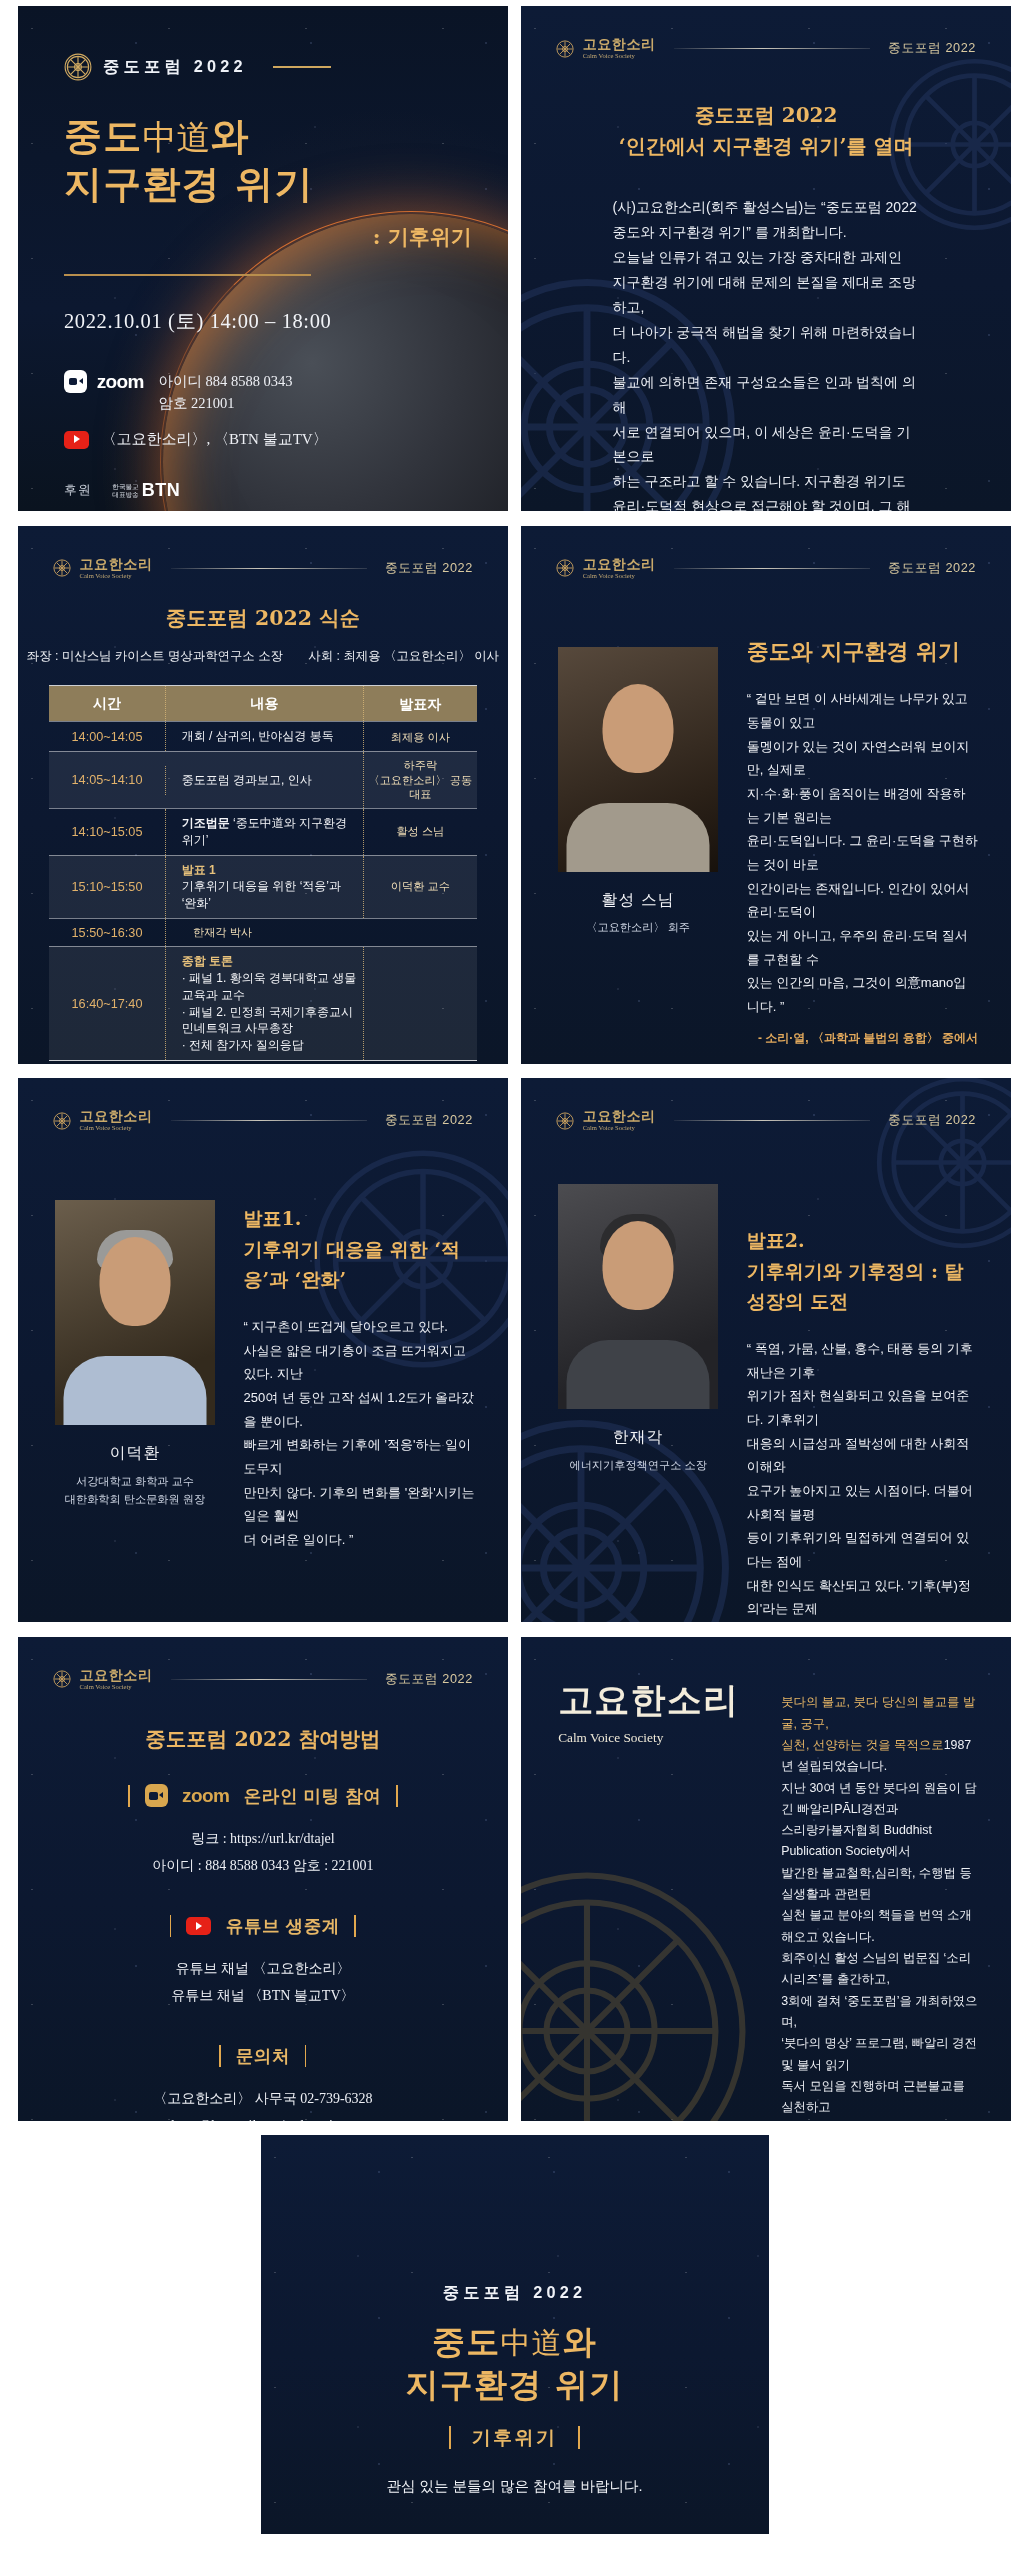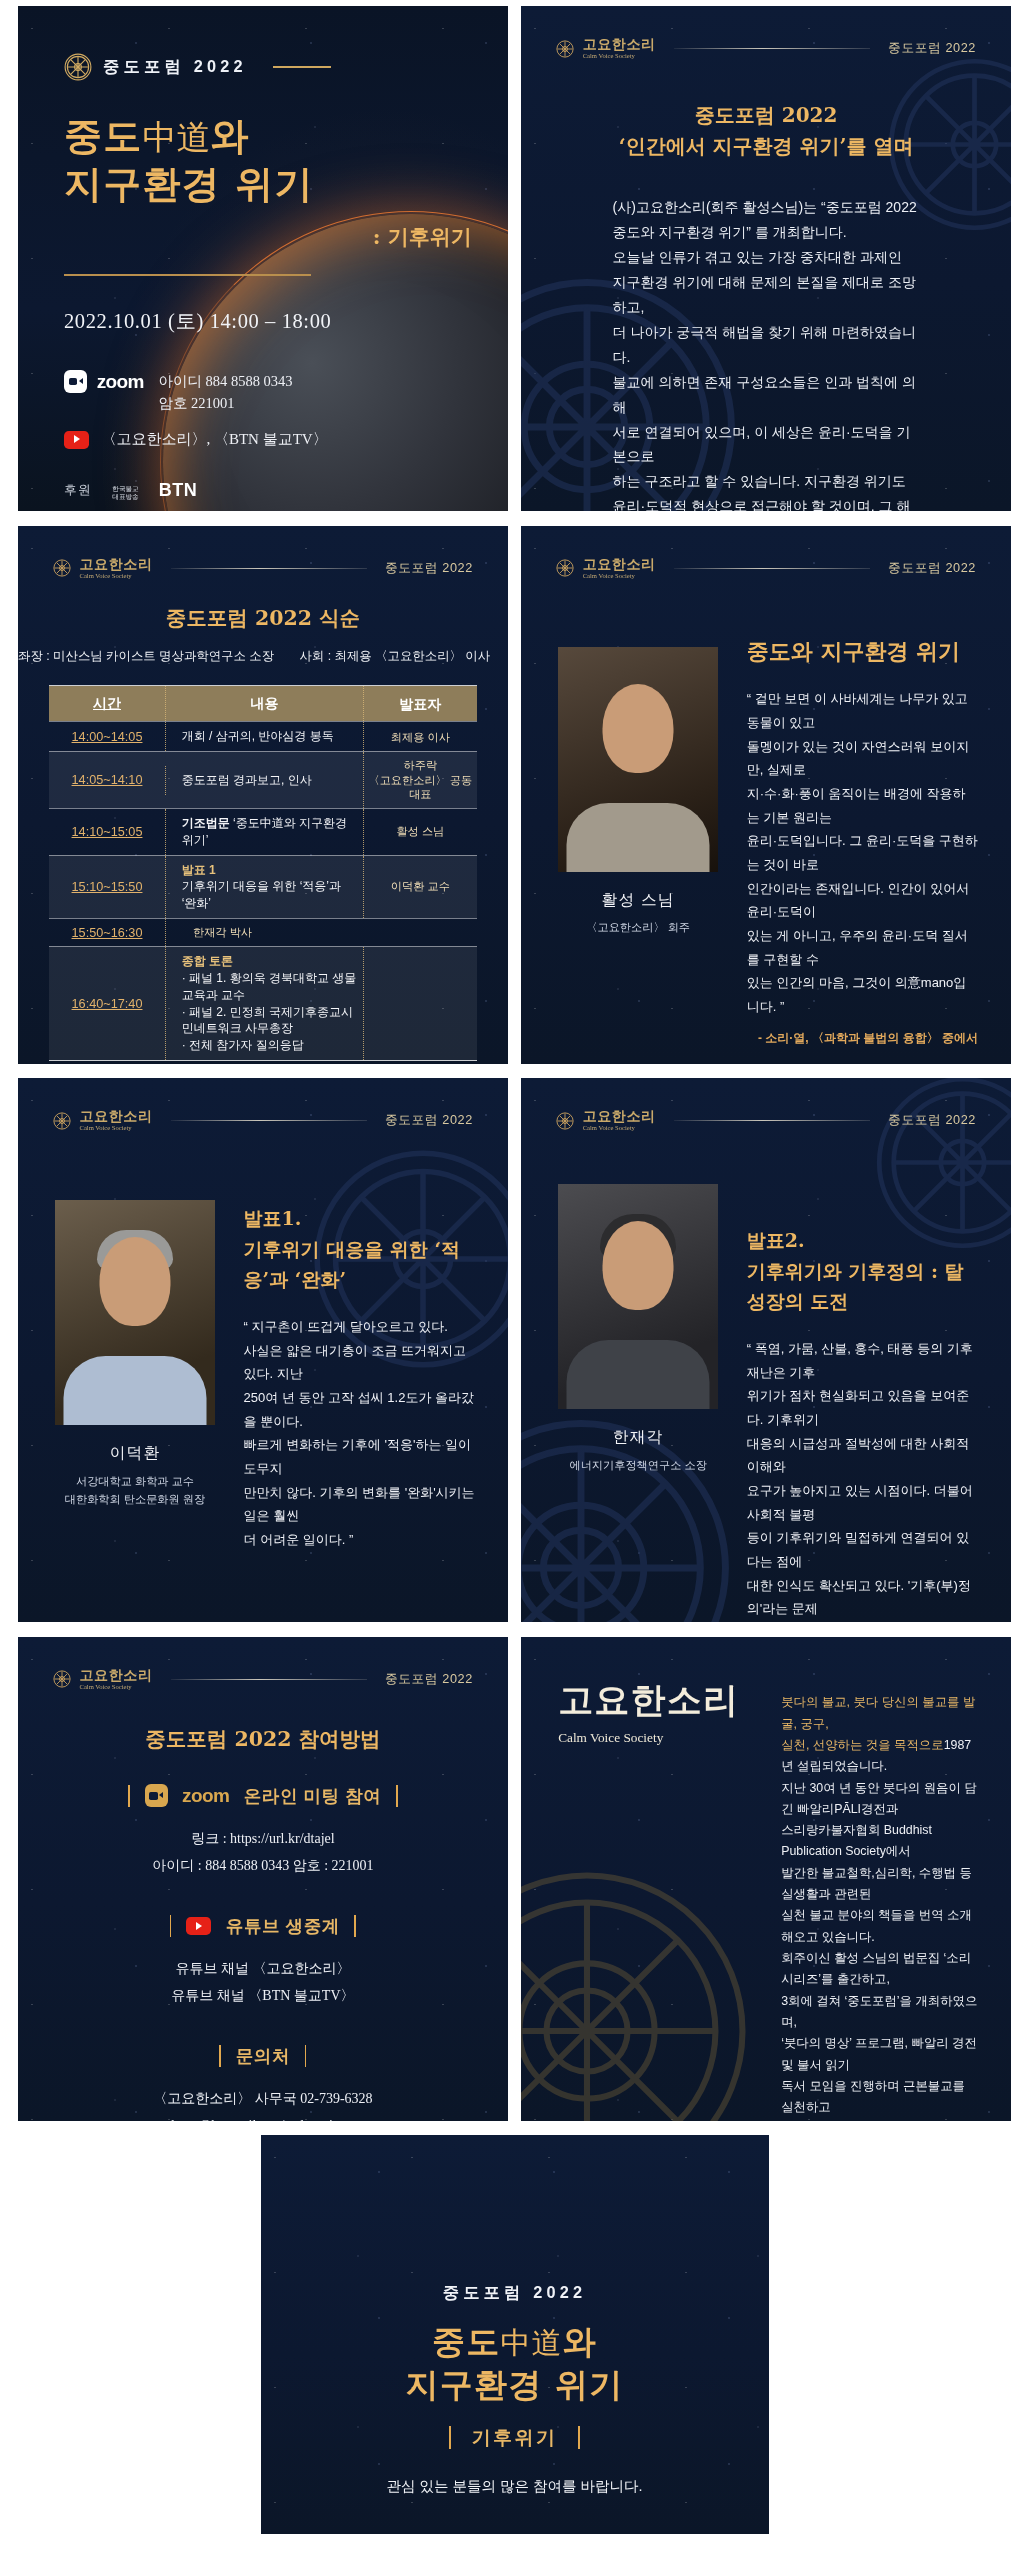--- a/index.html
+++ b/index.html
@@ -63,43 +63,43 @@
                         border-top:3.6px solid transparent; border-bottom:3.6px solid transparent; border-right:4.2px solid #0d1b36; }
   .zoom-word { font-size:19px; font-weight:800; color:#ffffff; letter-spacing:-0.6px; line-height:23px; }
   .zoom-creds { font-size:14.5px; color:#eef0f5; line-height:1.55; margin-left:4.8px; font-family:"Liberation Serif", serif; }
   .hero-yt { margin-top:15.7px; display:flex; align-items:center; gap:12px; }
   .yt-badge { width:25.4px; height:17.5px; border-radius:4.8px; background:#e62117; position:relative; flex:0 0 auto; }
   .yt-badge::after { content:""; position:absolute; left:9.7px; top:4.2px; border:4.5px solid transparent;
                      border-left:6.6px solid #ffffff; border-right:0; }
   .hero-yt .chan { font-size:15px; color:#eef0f5; font-family:"Liberation Serif", serif; }
   .hero-sponsor { margin-top:31px; display:flex; align-items:center; gap:20.5px; }
   .sponsor-label { font-size:12.7px; color:#cfd5df; letter-spacing:1.2px; }
-  .btn-logo { display:flex; align-items:flex-end; gap:20px; }
+  .btn-logo { display:flex; align-items:center; gap:3px; }
   .btn-small { font-size:6.6px; line-height:1.25; color:#dbe0e8; }
   .btn-big { font-size:18px; font-weight:800; color:#ffffff; letter-spacing:0.6px; }
 
   
   .opening-title { position:relative; z-index:2; margin-top:40px; text-align:center;
                    font-family:"DejaVu Serif", serif; font-weight:bold; color:#edb763;
                    font-size:20px; line-height:1.55; }
   .opening-body { position:relative; z-index:2; width:307px; margin:33px auto 0 auto;
                   font-size:14px; line-height:1.78; color:#eceff5; }
 
   
   .sched-title { position:relative; z-index:2; margin-top:24px; text-align:center;
                  font-family:"DejaVu Serif", serif; font-weight:bold; font-size:20.5px; color:#edb763; }
-  .sched-sub { position:relative; z-index:2; display:flex; gap:25.4px;
+  .sched-sub { position:relative; z-index:2; display:flex; justify-content:center; gap:25.4px;
                margin-top:15.7px; font-size:12.4px; color:#f0f2f6; }
   .sched-table { position:relative; z-index:2; margin:20.5px 31px 0 31px;
                  border-top:1.2px solid rgba(240,240,240,.85); border-bottom:1.2px solid rgba(240,240,240,.85); }
   .s-row { display:flex; align-items:center; }
   .s-row + .s-row { border-top:0.6px solid rgba(255,255,255,.45); }
   .s-row.alt { background:rgba(255,255,255,.08); }
   .s-row.head { background:#8e7d5a; }
-  .s-time { width:116px; flex:0 0 auto; text-align:center; color:#e2b26b; font-size:12.7px; padding:6.6px 2.4px;text-decoration:underline; }
+  .s-time { width:116px; flex:0 0 auto; text-align:center; color:#e2b26b; font-size:12.7px; padding:6.6px 2.4px; }
   .s-body { flex:1; color:#f4f5f8; font-size:12px; line-height:1.4; padding:6px 6px 6px 15.7px;
             border-left:1.2px dotted rgba(217,184,120,.8); white-space:pre-line; }
   .s-spk  { width:114px; flex:0 0 auto; text-align:center; color:#f2dfb8; font-size:11.2px; line-height:1.3;
             padding:6px 3.6px; border-left:1.2px dotted rgba(217,184,120,.8); white-space:pre-line; align-self:stretch;
             display:flex; align-items:center; justify-content:center; }
   .s-row.head .h-cell { color:#ffffff; font-weight:bold; font-size:14px; padding:7.9px 2.4px; }
   .lead { font-weight:bold; }
   .lead.gold { color:#e8c27c; }
 
   

